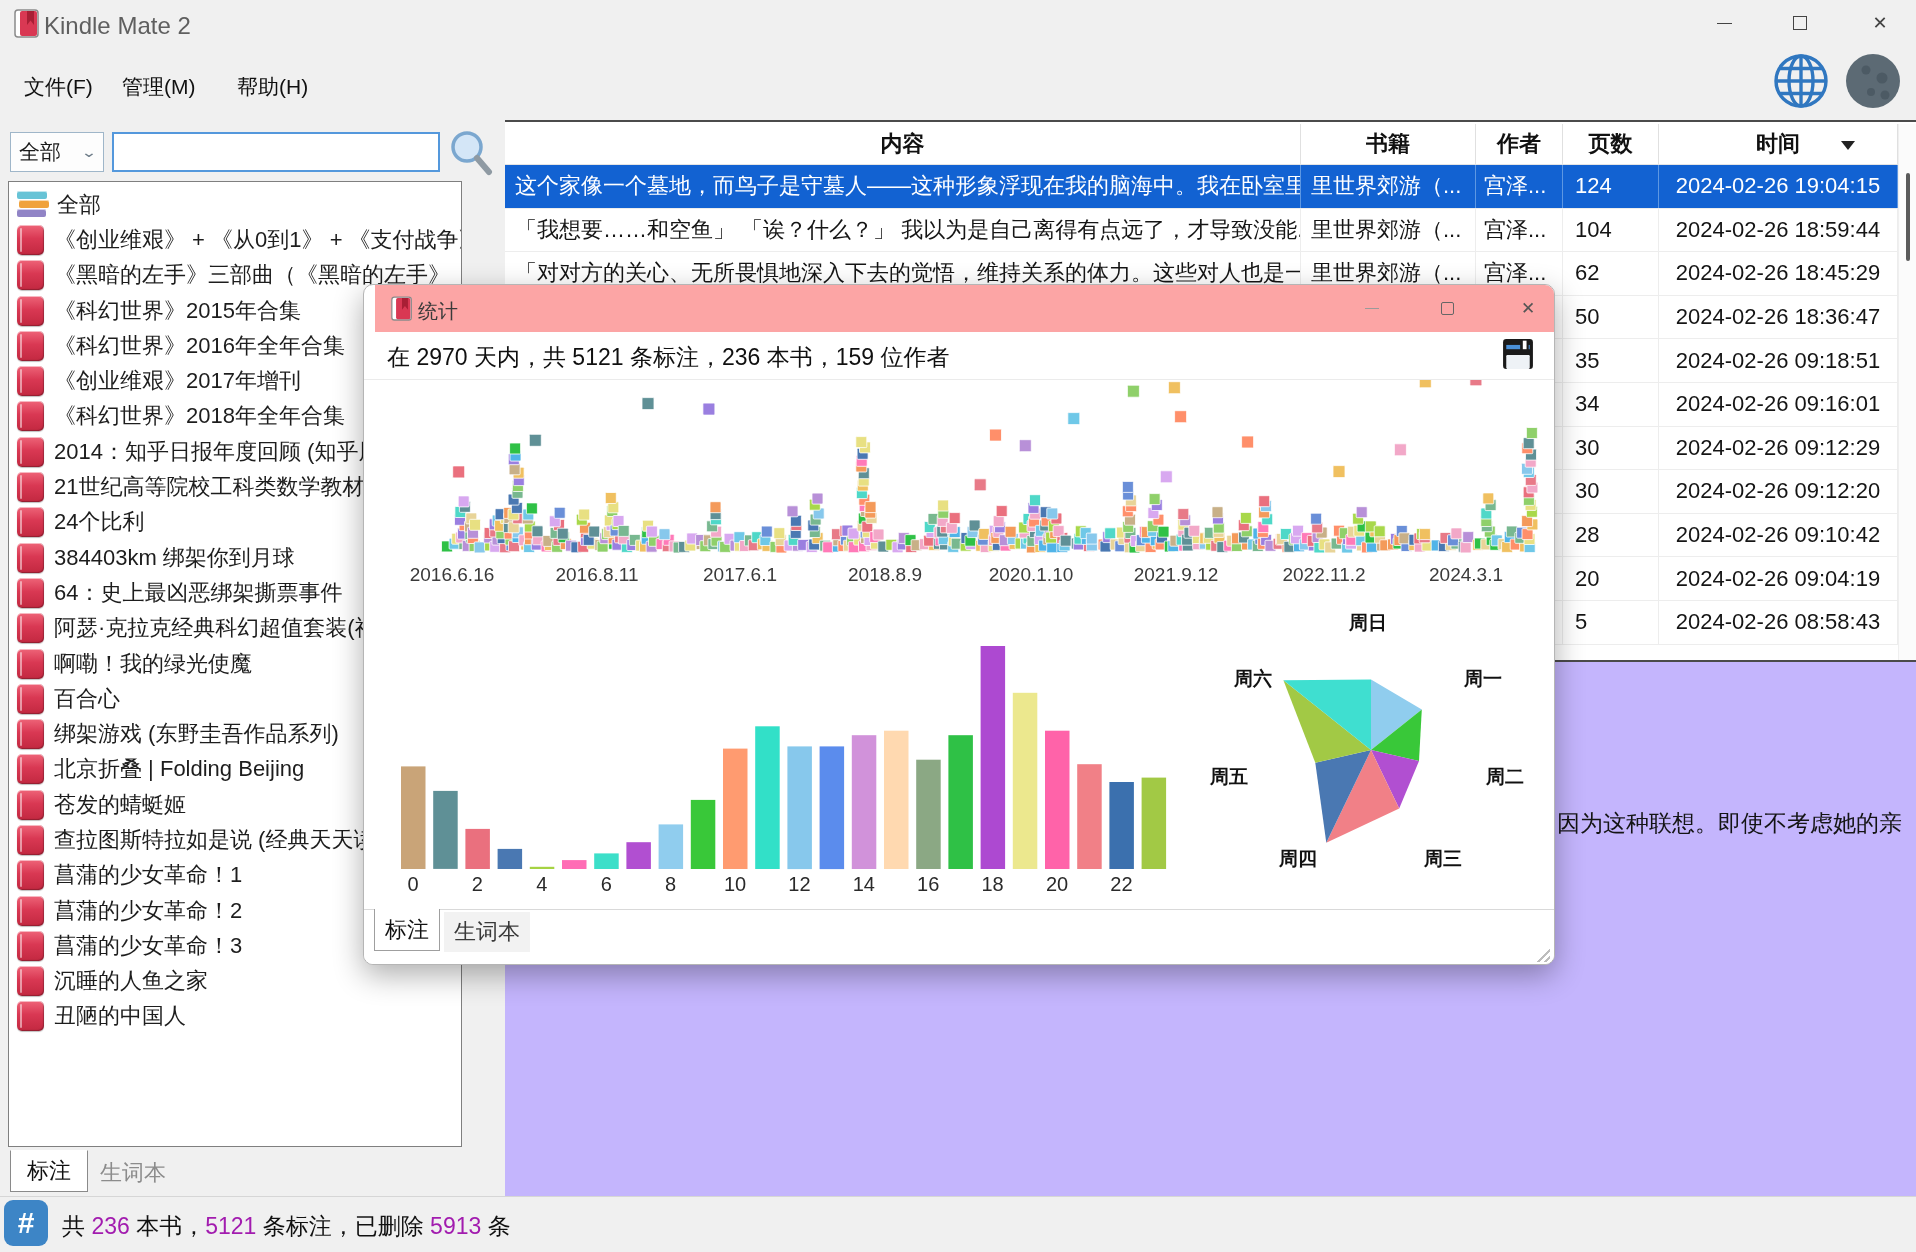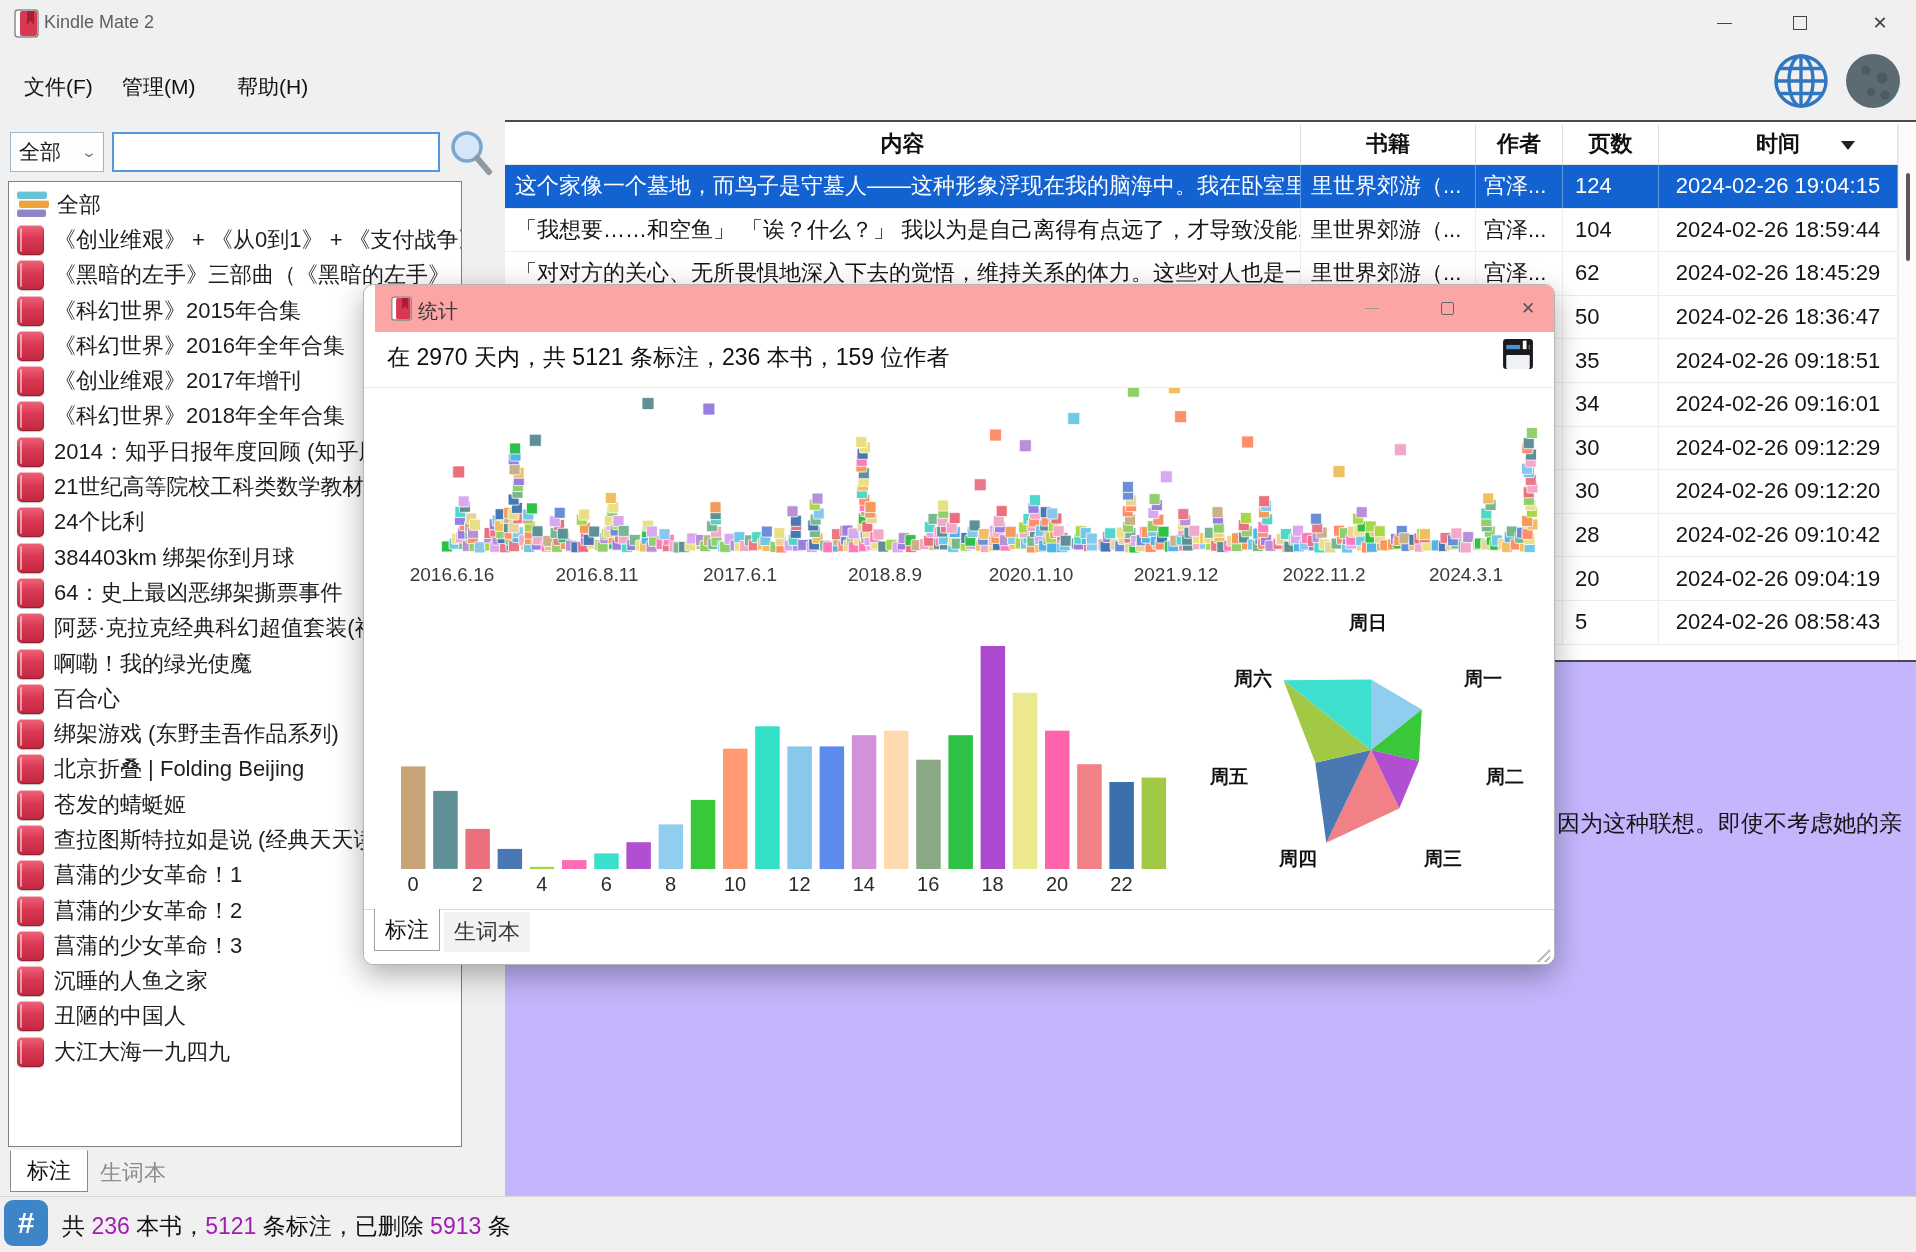--- a/index.html
+++ b/index.html
@@ -6,21 +6,21 @@
   html,body { width:1916px; height:1252px; }
   body {
     position:relative; overflow:hidden;
     background:#f0f0f0; color:#1a1a1a;
     font-family:"Liberation Sans", sans-serif;
   }
   .abs { position:absolute; }
 
   
   .titlebar { left:0; top:0; width:1916px; height:48px; }
-  .app-title { left:44px; top:12px; font-size:18px; color:#5f5f5f; }
+  .app-title { left:44px; top:12px; font-size:24px; color:#5f5f5f; }
   .win-btn { width:64px; height:46px; top:0; display:flex; align-items:center; justify-content:center; color:#444; font-size:18px; }
   .win-btn .sq { width:14px; height:14px; border:1.5px solid #444; }
   .win-btn .dash { width:15px; height:0; border-top:1.6px solid #444; }
 
   
   .menubar { left:0; top:58px; width:1916px; height:52px; }
   .menu-item { top:14px; height:30px; line-height:30px; font-size:21px; color:#111; padding:0 6px; }
 
   
   .combo { left:10px; top:132px; width:94px; height:40px; background:#fdfdfd;
@@ -90,21 +90,21 @@
 
   
   .dialog { left:363px; top:284px; width:1192px; height:681px; background:#fff;
     border:1px solid #b5b5b5; border-radius:10px; overflow:hidden;
     box-shadow:0 10px 30px rgba(0,0,0,.32); z-index:10; }
   .dlg-titlebar { position:absolute; left:11px; top:0; width:100%; height:47px; background:#fca5a5; }
   .dlg-title { position:absolute; left:43px; top:13px; font-size:20px; color:#3a3a3a; }
   .dlg-btn { position:absolute; top:1px; width:58px; height:44px; display:flex; align-items:center; justify-content:center; color:#555; font-size:17px; }
   .dlg-btn .dash { width:14px; border-top:1.5px solid #9a9a9a; }
   .dlg-btn .sq { width:13px; height:13px; border:1.5px solid #666; border-radius:2px; }
-  .dlg-summary-row { position:absolute; left:0; top:47px; width:100%; height:56px; background:#fff; border-bottom:1px solid #ebebeb; }
+  .dlg-summary-row { position:absolute; left:0; top:47px; width:100%; height:48px; background:#fff; border-bottom:1px solid #ebebeb; }
   .dlg-summary { position:absolute; left:23px; top:10px; font-size:23px; color:#101010; }
   .save-btn { position:absolute; right:18px; top:5px; width:36px; height:36px; border:none; background:transparent; }
   .chart-svg { position:absolute; left:0; top:0; }
   .dlg-tabs { position:absolute; left:0; top:624px; width:100%; height:57px; background:#fff; border-top:1px solid #d9d9d9; }
   .dlg-tab-active { position:absolute; left:10px; top:-1px; width:66px; height:42px; background:#fff;
     border:1px solid #9f9f9f; border-top:none; font-size:22px; color:#111;
     display:flex; align-items:center; justify-content:center; }
   .dlg-tab-idle { position:absolute; left:80px; top:2px; width:86px; height:40px; background:#f2f2f2;
     font-size:22px; color:#3a3a3a; display:flex; align-items:center; justify-content:center; }
   .grip { position:absolute; right:4px; bottom:4px; width:16px; height:16px;
@@ -265,24 +265,20 @@
       <span class="icon-book"></span>
       <span class="list-label">菖蒲的少女革命！3</span>
     </div>
     <div class="list-item">
       <span class="icon-book"></span>
       <span class="list-label">沉睡的人鱼之家</span>
     </div>
     <div class="list-item">
       <span class="icon-book"></span>
       <span class="list-label">丑陋的中国人</span>
-    </div>
-    <div class="list-item">
-      <span class="icon-book"></span>
-      <span class="list-label">大江大海一九四九</span>
     </div>
   </div>
 
 <div class="abs side-tab-active">标注</div>
 <div class="abs side-tab-idle">生词本</div>
 
 <div class="abs table">
   <div class="thead">
     <div class="th w-content">内容</div>
     <div class="th w-book">书籍</div>

